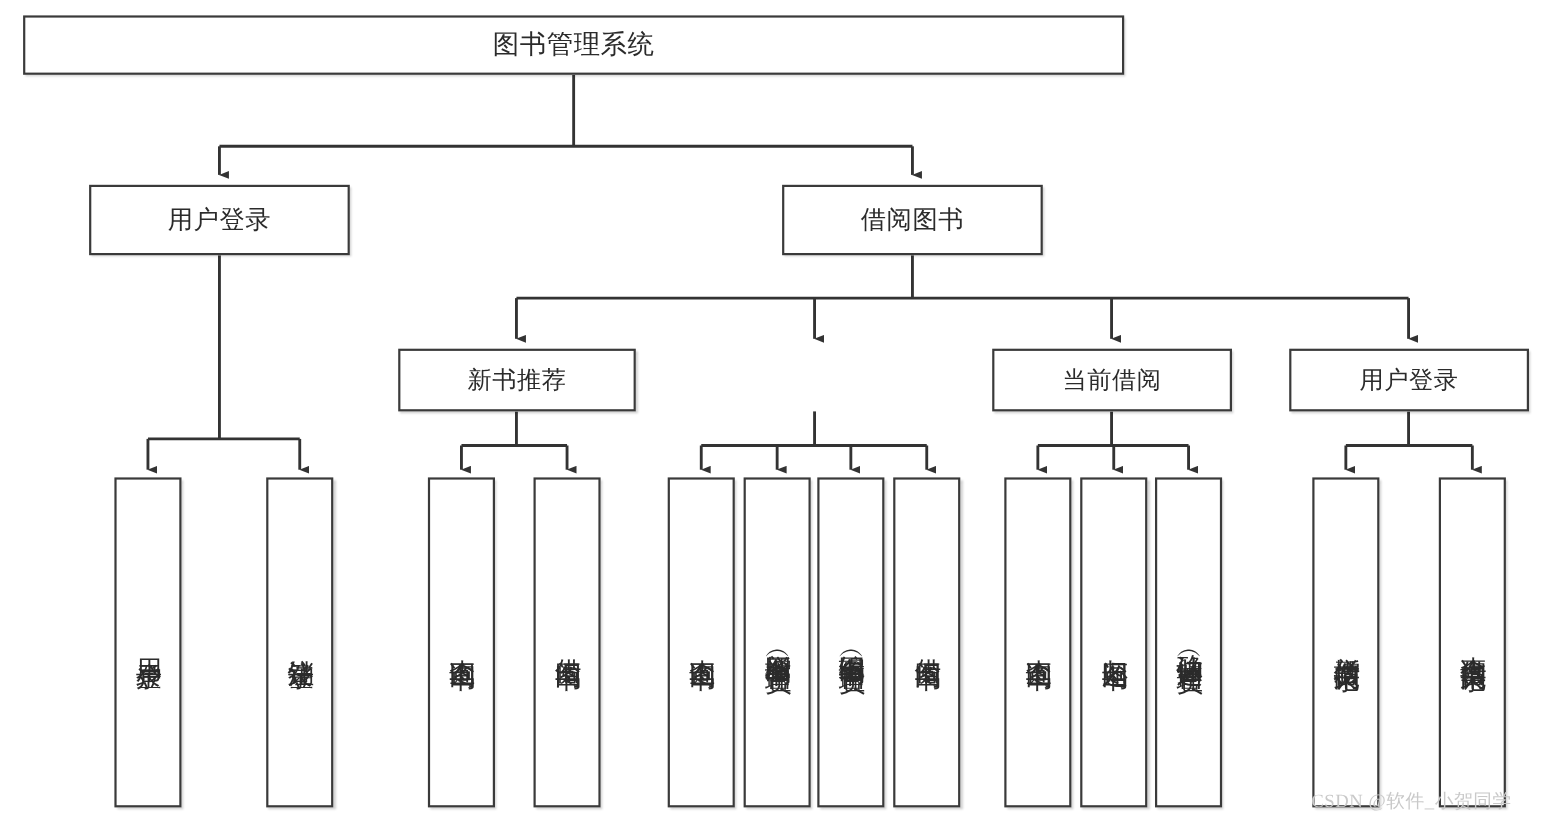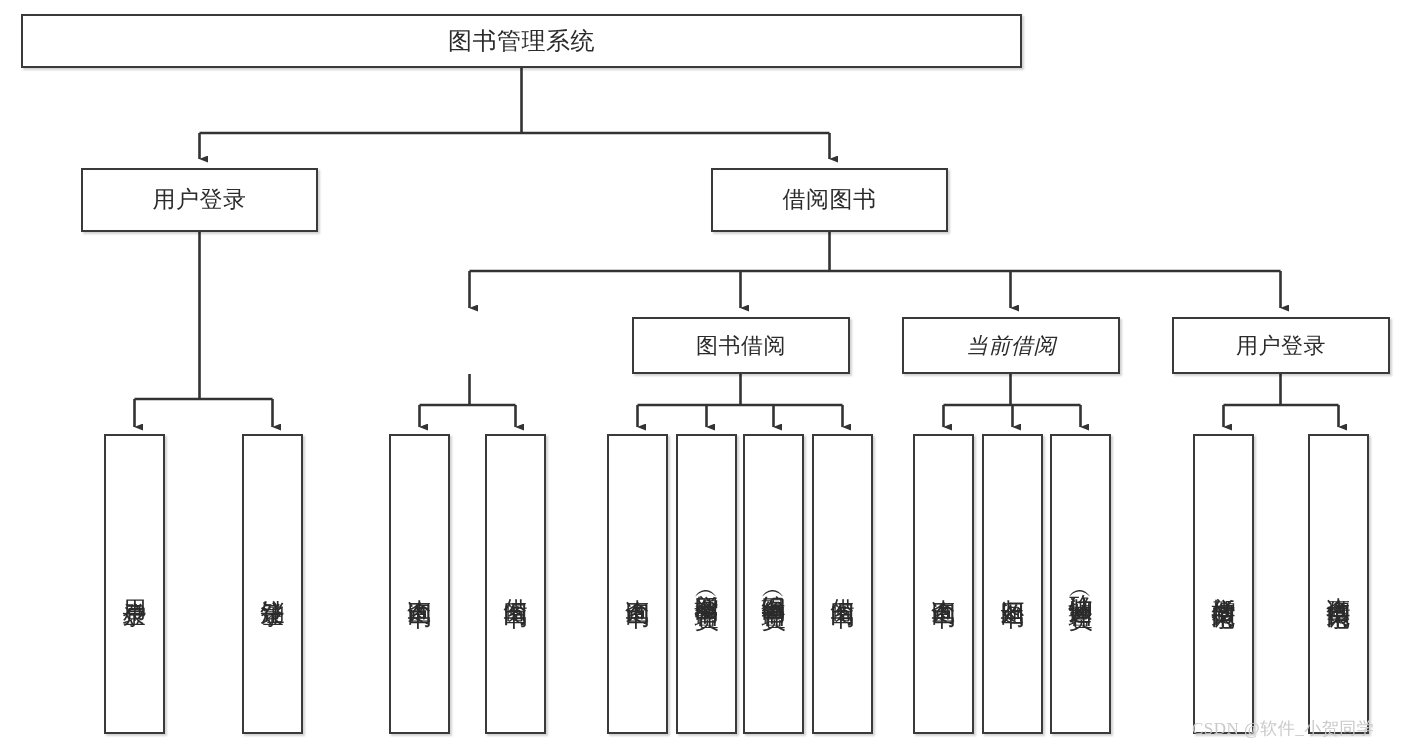--- a/index.html
+++ b/index.html
@@ -131,24 +131,24 @@
     <span class="node-label">图书管理系统</span>
   </div>
 
   <div class="node-box node-l2" style="left:81px; top:168px; width:237px; height:64px;">
     <span class="node-label">用户登录</span>
   </div>
   <div class="node-box node-l2" style="left:711px; top:168px; width:237px; height:64px;">
     <span class="node-label">借阅图书</span>
   </div>
 
-  <div class="node-box node-l3" style="left:632px; top:317px; width:218px; height:57px;">
-    <span class="node-label">图书借阅</span>
+  <div class="node-box node-l3" style="left:362px; top:317px; width:216px; height:57px;">
+    <span class="node-label">新书推荐</span>
   </div>
-  <div class="node-box node-l3" style="left:902px; top:317px; width:218px; height:57px;font-style:italic;">
+  <div class="node-box node-l3" style="left:902px; top:317px; width:218px; height:57px;">
     <span class="node-label">当前借阅</span>
   </div>
   <div class="node-box node-l3" style="left:1172px; top:317px; width:218px; height:57px;">
     <span class="node-label">用户登录</span>
   </div>
 
   <div class="node-box node-leaf" style="left:104px; top:434px; width:61px; height:300px;">
     <span class="node-label">用户登录</span>
   </div>
   <div class="node-box node-leaf" style="left:242px; top:434px; width:61px; height:300px;">

